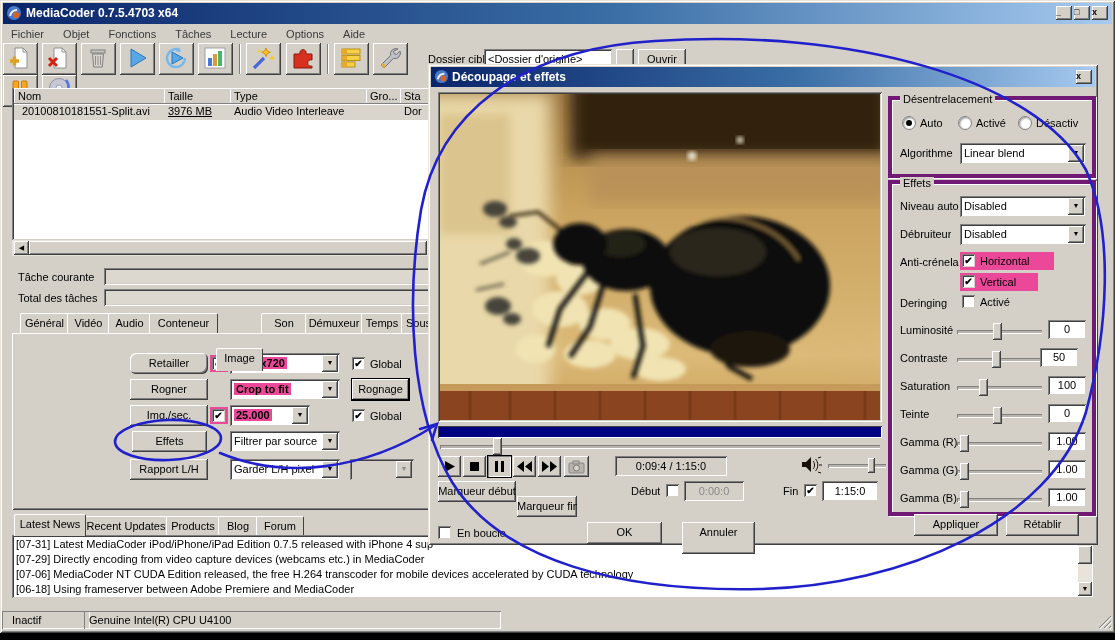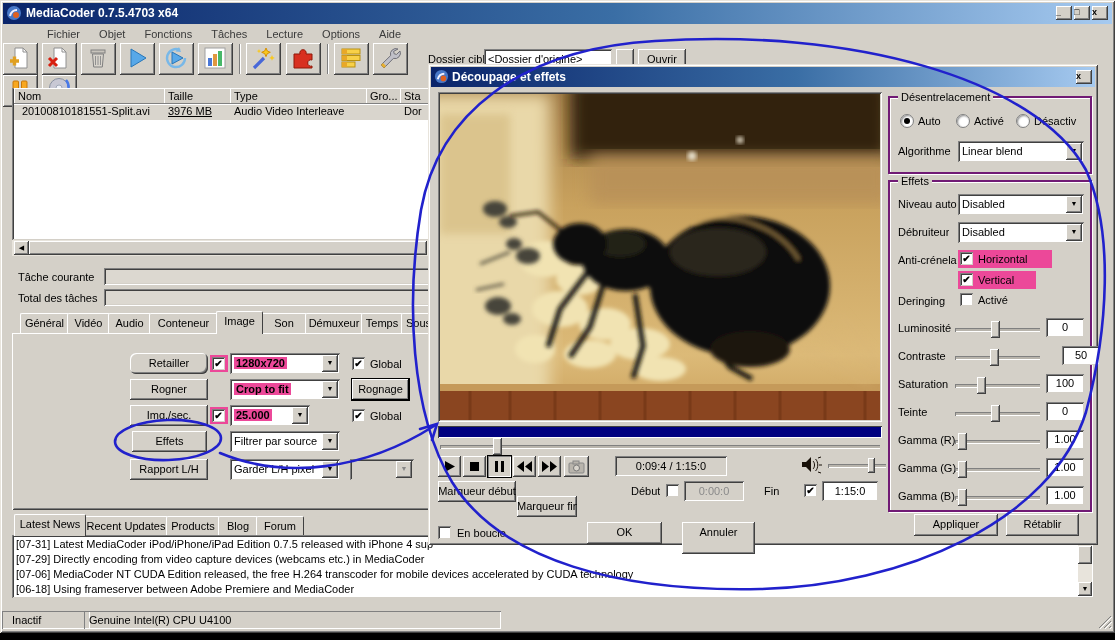--- a/index.html
+++ b/index.html
@@ -16,21 +16,21 @@
   .wbtn{width:16px;height:14px;font-size:9px;line-height:13px;font-weight:bold;color:#000;}
   .menuitem{display:inline-block;padding:3px 8px 2px 8px;}
   .tbtn{width:35px;height:32px;display:inline-block;vertical-align:top;margin-right:1px;position:relative;}
   .tbtn svg{position:absolute;left:4px;top:2px;}
   .sep{display:inline-block;width:2px;height:30px;margin:1px 2px 0 2px;box-shadow:inset 1px 0 0 #808080,inset -1px 0 0 #fff;vertical-align:top;}
   .hcell{position:absolute;top:0;height:16px;line-height:16px;padding-left:4px;
          box-shadow:inset -1px -1px 0 #808080,inset 1px 1px 0 #fff;background:#d4d0c8;overflow:hidden;white-space:nowrap;}
   .tab{position:absolute;top:2px;height:19px;line-height:18px;text-align:center;background:#d4d0c8;
        border:1px solid #404040;border-bottom:none;border-left-color:#fff;border-top-color:#fff;border-radius:2px 2px 0 0;overflow:hidden;}
   .tab.active{top:0;height:22px;z-index:3;}
-  .grp{border:2px solid #701a75;box-shadow:inset 1px 1px 0 #fff,1px 1px 0 #fff;}
+  .grp{border:4px solid #701a75;box-shadow:inset 1px 1px 0 #fff,1px 1px 0 #fff;}
   .grplbl{position:absolute;top:-7px;left:8px;background:#d4d0c8;padding:0 3px;}
   .cb{width:13px;height:13px;background:#fff;box-shadow:inset 1px 1px 0 #808080,inset -1px -1px 0 #d4d0c8,inset 2px 2px 0 #404040;
       font-size:10px;line-height:13px;text-align:center;font-weight:bold;}
   .rad{width:12px;height:12px;border-radius:50%;background:#fff;border:1px solid #808080;box-shadow:inset 1px 1px 2px #909090;}
   .rad.sel::after{content:"";position:absolute;left:3px;top:3px;width:6px;height:6px;border-radius:50%;background:#000;}
   .cmb{background:#fff;box-shadow:inset 1px 1px 0 #808080,inset -1px -1px 0 #d4d0c8,inset 2px 2px 0 #404040;}
   .cmbtxt{position:absolute;left:4px;top:3px;right:20px;height:15px;line-height:15px;overflow:hidden;white-space:nowrap;}
   .ar{position:absolute;right:2px;top:2px;width:16px;bottom:2px;background:#d4d0c8;
       box-shadow:inset -1px -1px 0 #404040,inset 1px 1px 0 #fff,inset -2px -2px 0 #808080;
       font-size:7px;text-align:center;line-height:16px;color:#000;}
@@ -56,21 +56,21 @@
       <circle cx="8" cy="8" r="7" fill="#4878c8"></circle>
         <path d="M4 11c1-4 3-6 7-6" stroke="#f0f0ff" stroke-width="2" fill="none"></path>
         <circle cx="10" cy="10" r="3" fill="#e06020"></circle>
     </svg>
     <span class="abs" style="left:23px;top:3px;">MediaCoder 0.7.5.4703 x64</span>
     <span class="abs wbtn raised" style="right:40px;top:3px;">_</span>
     <span class="abs wbtn raised" style="right:22px;top:3px;">□</span>
     <span class="abs wbtn raised" style="right:4px;top:3px;">x</span>
   </div>
 
-  <div class="abs" style="left:3px;top:25px;right:3px;height:18px;color:#3a3a3a;margin-left:36px;">
+  <div class="abs" style="left:3px;top:25px;right:3px;height:18px;color:#3a3a3a;">
     <span class="menuitem">Fichier</span>
     <span class="menuitem">Objet</span>
     <span class="menuitem">Fonctions</span>
     <span class="menuitem">Tâches</span>
     <span class="menuitem">Lecture</span>
     <span class="menuitem">Options</span>
     <span class="menuitem">Aide</span>
   </div>
 
   <div class="abs" style="left:3px;top:43px;width:440px;height:35px;">
@@ -171,21 +171,21 @@
   <span class="abs lbl" style="left:18px;top:271px;">Tâche courante</span>
   <div class="abs sunk" style="left:104px;top:268px;width:712px;height:17px;background:#dcd8d0;"></div>
   <span class="abs lbl" style="left:18px;top:292px;">Total des tâches</span>
   <div class="abs sunk" style="left:104px;top:289px;width:712px;height:17px;background:#dcd8d0;"></div>
 
   <div class="abs" style="left:12px;top:311px;width:1078px;height:22px;">
     <span class="tab" style="left:8px;width:47px;">Général</span>
     <span class="tab" style="left:55px;width:41px;">Vidéo</span>
     <span class="tab" style="left:96px;width:41px;">Audio</span>
     <span class="tab" style="left:137px;width:67px;">Conteneur</span>
-    <span class="tab active" style="left:204px;width:45px;">Image</span>
+    <span class="tab active" style="left:204px;width:45px;margin-top:37px;">Image</span>
     <span class="tab" style="left:249px;width:44px;">Son</span>
     <span class="tab" style="left:293px;width:56px;">Démuxeur</span>
     <span class="tab" style="left:349px;width:40px;">Temps</span>
     <span class="tab" style="left:389px;width:33px;">Sous</span>
   </div>
 
   <div class="abs" style="left:12px;top:333px;width:1078px;height:177px;box-shadow:inset 1px 1px 0 #fff,inset -1px -1px 0 #404040,inset 2px 2px 0 #d4d0c8,inset -2px -2px 0 #808080;">
 
     <span class="abs btn" style="left:118px;top:20px;width:78px;height:21px;line-height:20px;border-radius:6px;">Retailler</span>
     <span class="abs hl" style="left:198px;top:22px;width:18px;height:17px;"></span>
@@ -389,21 +389,21 @@
     <span class="thm" style="width: 7px; height: 15px; top: -6px; left: calc(76% - 4px);"></span>
   </div>
 
   <span class="abs btn" style="left:10px;top:417px;width:78px;height:21px;line-height:20px;">Marqueur début</span>
   <span class="abs btn" style="left:89px;top:432px;width:60px;height:21px;line-height:20px;">Marqueur fin</span>
   <span class="abs lbl" style="left:203px;top:421px;">Début</span>
   <span class="abs cb" style="left:238px;top:420px;"></span>
   <div class="abs sunk" style="left:256px;top:417px;width:60px;height:20px;background:#d4d0c8;color:#8a8a8a;text-align:center;line-height:20px;">
     <span>0:00:0</span>
   </div>
-  <span class="abs lbl" style="left:336px;top:421px;">Fin</span>
+  <span class="abs lbl" style="left:355px;top:421px;">Fin</span>
   <span class="abs cb" style="left:376px;top:420px;">✔</span>
   <div class="abs fld" style="left:394px;top:417px;width:56px;height:20px;text-align:center;line-height:20px;">
     <span>1:15:0</span>
   </div>
 
   <span class="abs cb" style="left:10px;top:462px;"></span>
   <span class="abs lbl" style="left:29px;top:463px;">En boucle</span>
   <span class="abs btn" style="left:159px;top:458px;width:75px;height:22px;line-height:21px;">OK</span>
   <span class="abs btn" style="left:254px;top:458px;width:73px;height:32px;line-height:21px;">Annuler</span>
 
@@ -454,21 +454,21 @@
         <div class="trk"></div>
         <span class="thm" style="left: calc(47% - 4px);"></span>
       </div>
     <div class="abs fld" style="left:156px;top:136px;width:38px;height:19px;text-align:center;line-height:19px;"><span>0</span></div>
 
     <span class="abs lbl" style="left:8px;top:168px;">Contraste</span>
     <div class="abs" style="left:65px;top:174px;width:85px;height:4px;">
         <div class="trk"></div>
         <span class="thm" style="left: calc(46% - 4px);"></span>
       </div>
-    <div class="abs fld" style="left:172px;top:164px;width:38px;height:19px;text-align:center;line-height:19px;"><span>50</span></div>
+    <div class="abs fld" style="left:148px;top:164px;width:38px;height:19px;text-align:center;line-height:19px;"><span>50</span></div>
 
     <span class="abs lbl" style="left:8px;top:196px;">Saturation</span>
     <div class="abs" style="left:65px;top:202px;width:85px;height:4px;">
         <div class="trk"></div>
         <span class="thm" style="left: calc(31% - 4px);"></span>
       </div>
     <div class="abs fld" style="left:156px;top:192px;width:38px;height:19px;text-align:center;line-height:19px;"><span>100</span></div>
 
     <span class="abs lbl" style="left:8px;top:224px;">Teinte</span>
     <div class="abs" style="left:65px;top:230px;width:85px;height:4px;">

